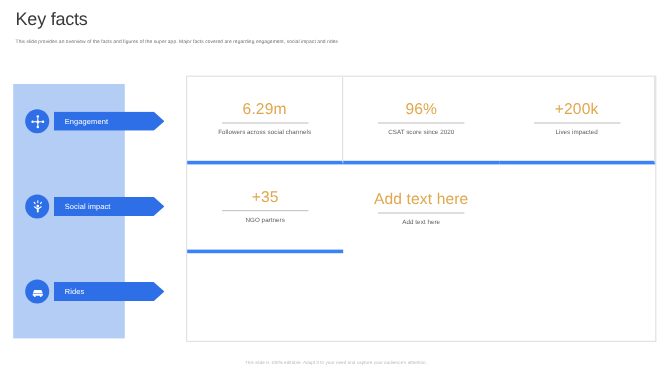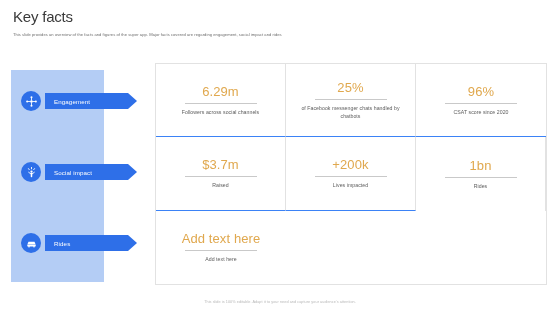--- a/index.html
+++ b/index.html
@@ -106,21 +106,21 @@
     width: 392px;
     height: 222px;
     display: grid;
     grid-template-columns: repeat(3, 1fr);
     grid-template-rows: repeat(3, 1fr);
     border: 1px solid #e2e2e2;
     box-sizing: border-box;
   }
   .stat-cell {
     border-right: 1px solid #e2e2e2;
-    border-bottom: 1px solid #3b82f6;
+    border-bottom: 3px solid #3b82f6;
     display: flex;
     flex-direction: column;
     align-items: center;
     justify-content: center;
     padding: 4px 6px;
     box-sizing: border-box;
   }
   .stat-cell.col-last { border-right: none; }
   .stat-cell.row-last { border-bottom: none; }
 
@@ -220,50 +220,40 @@
 </div>
 
 <div class="stats-grid">
 
   <div class="stat-cell">
     <div class="stat-value">6.29m</div>
     <div class="stat-rule"></div>
     <div class="stat-label">Followers across social channels</div>
   </div>
 
-  <div class="stat-cell">
-    <div class="stat-value">25%</div>
-    <div class="stat-rule"></div>
-    <div class="stat-label">of Facebook messenger chats handled by chatbots</div>
-  </div>
 
   <div class="stat-cell col-last">
     <div class="stat-value">96%</div>
     <div class="stat-rule"></div>
     <div class="stat-label">CSAT score since 2020</div>
   </div>
 
-  <div class="stat-cell">
-    <div class="stat-value">$3.7m</div>
-    <div class="stat-rule"></div>
-    <div class="stat-label">Raised</div>
-  </div>
 
   <div class="stat-cell">
     <div class="stat-value">+200k</div>
     <div class="stat-rule"></div>
     <div class="stat-label">Lives impacted</div>
   </div>
 
-
-  <div class="stat-cell row-last">
-    <div class="stat-value">1bn</div>
-    <div class="stat-rule"></div>
-    <div class="stat-label">Rides</div>
-  </div>
+  <div class="stat-cell col-last">
+    <div class="stat-value">+35</div>
+    <div class="stat-rule"></div>
+    <div class="stat-label">NGO partners</div>
+  </div>
+
 
 
   <div class="stat-cell col-last row-last">
     <div class="stat-value">Add text here</div>
     <div class="stat-rule"></div>
     <div class="stat-label">Add text here</div>
   </div>
 
 </div>
 

